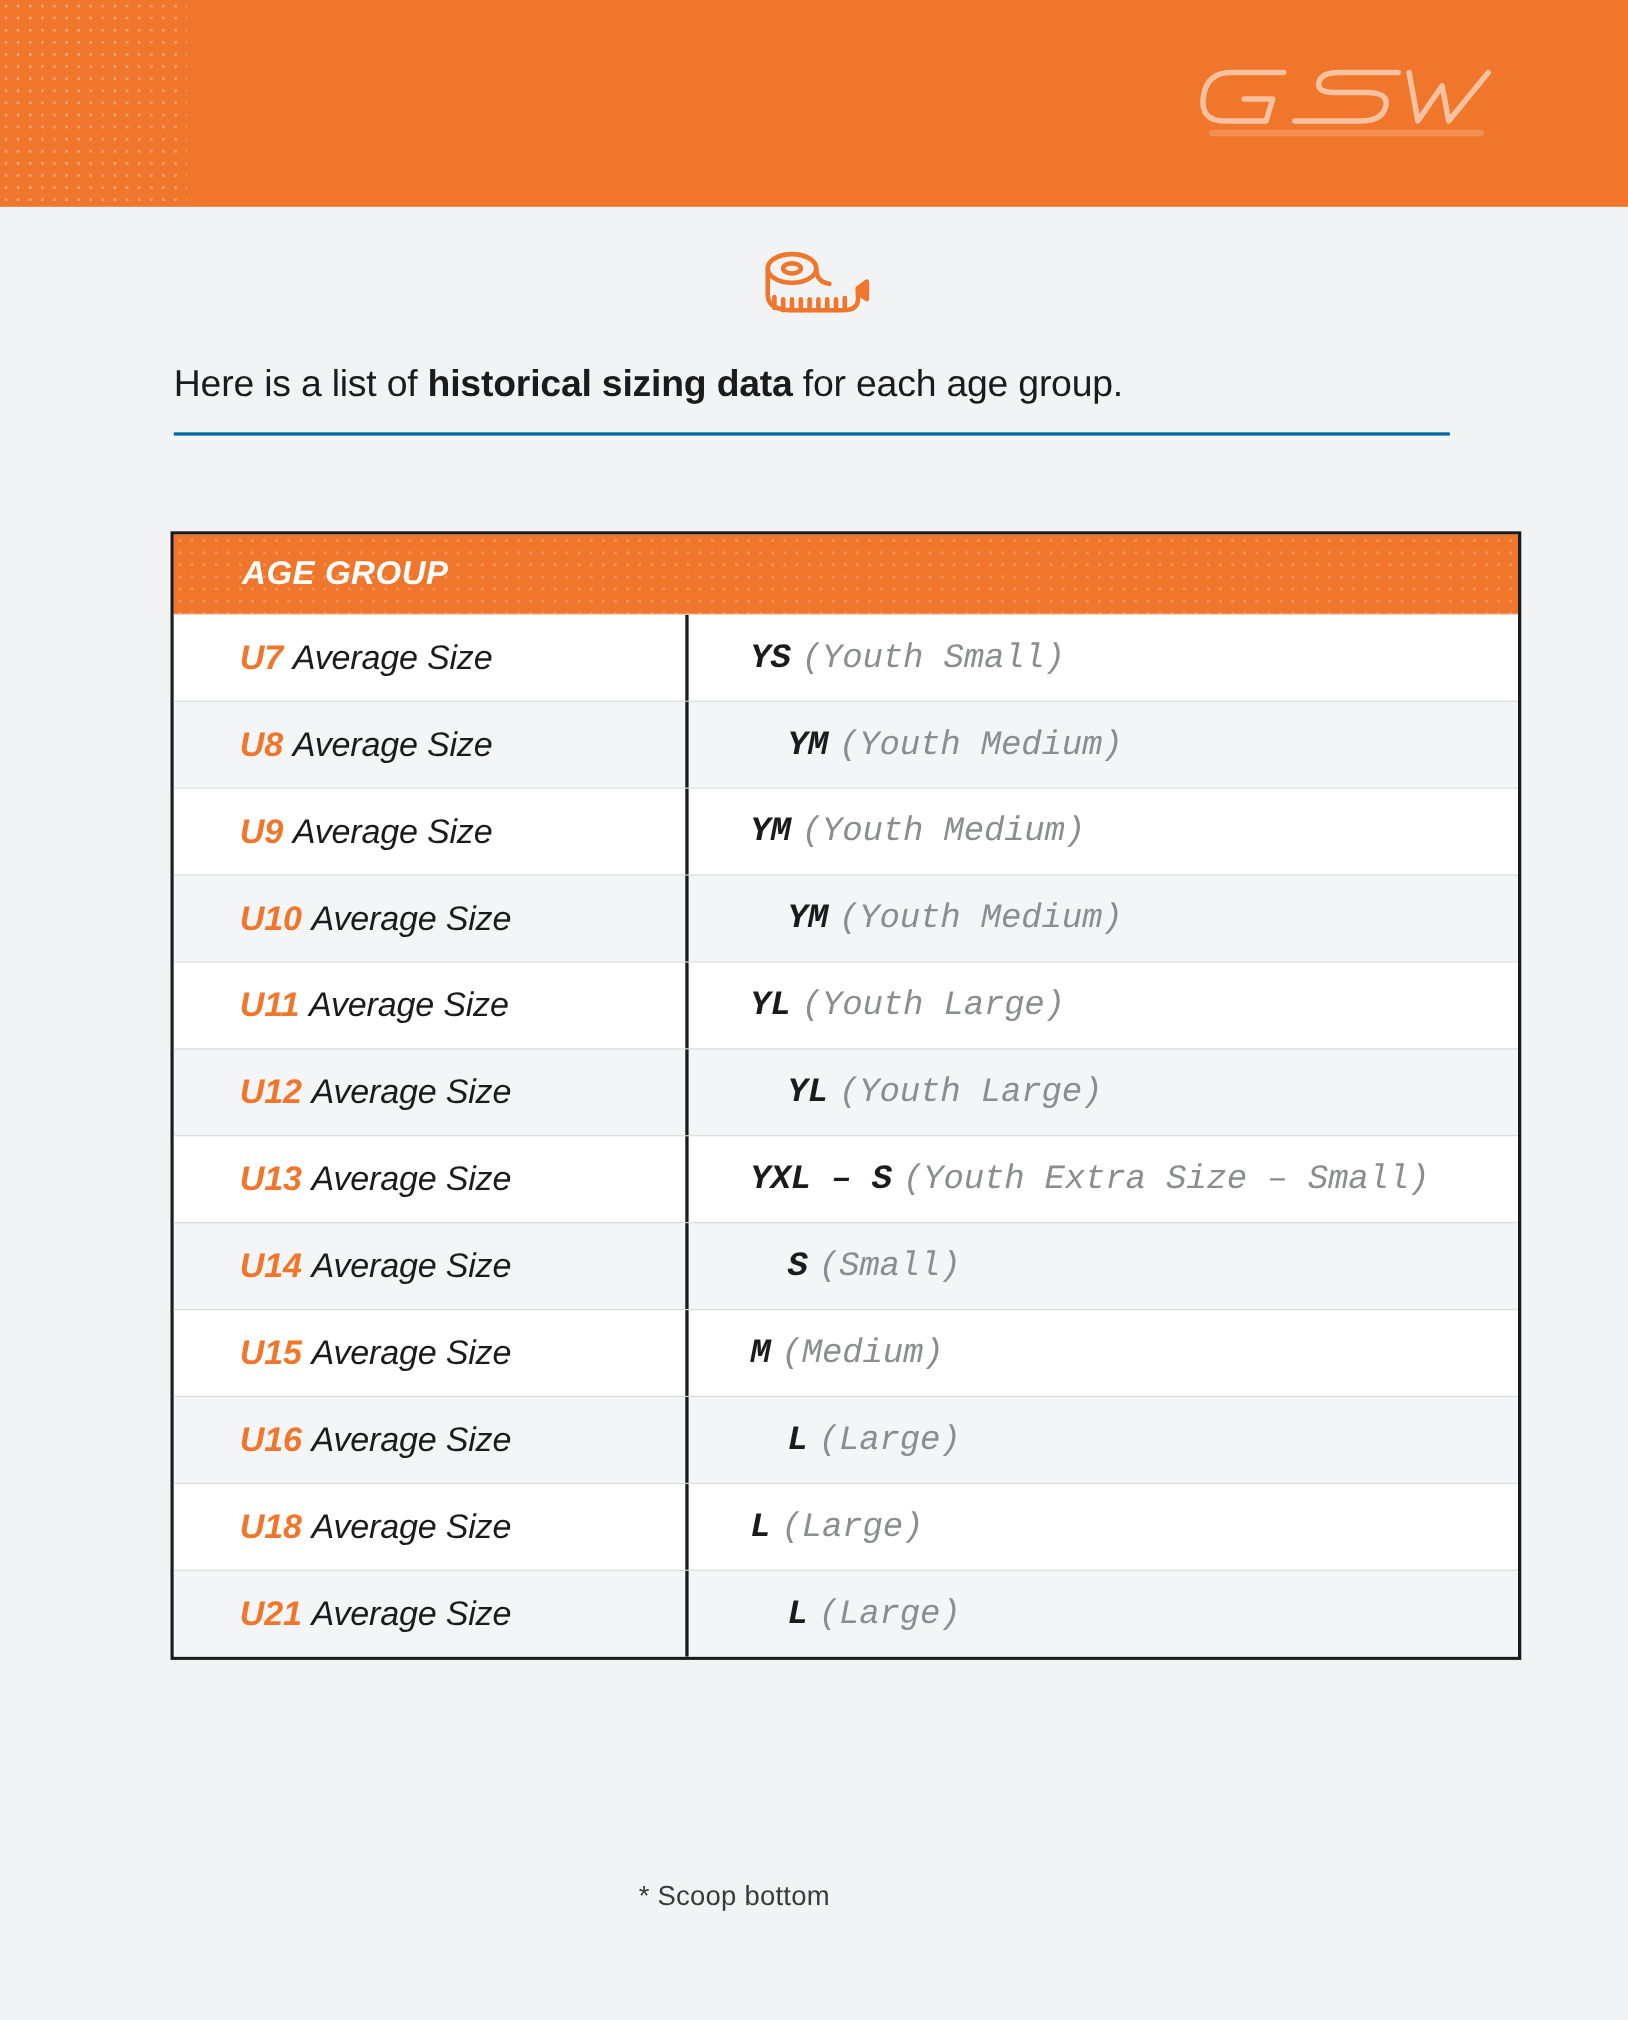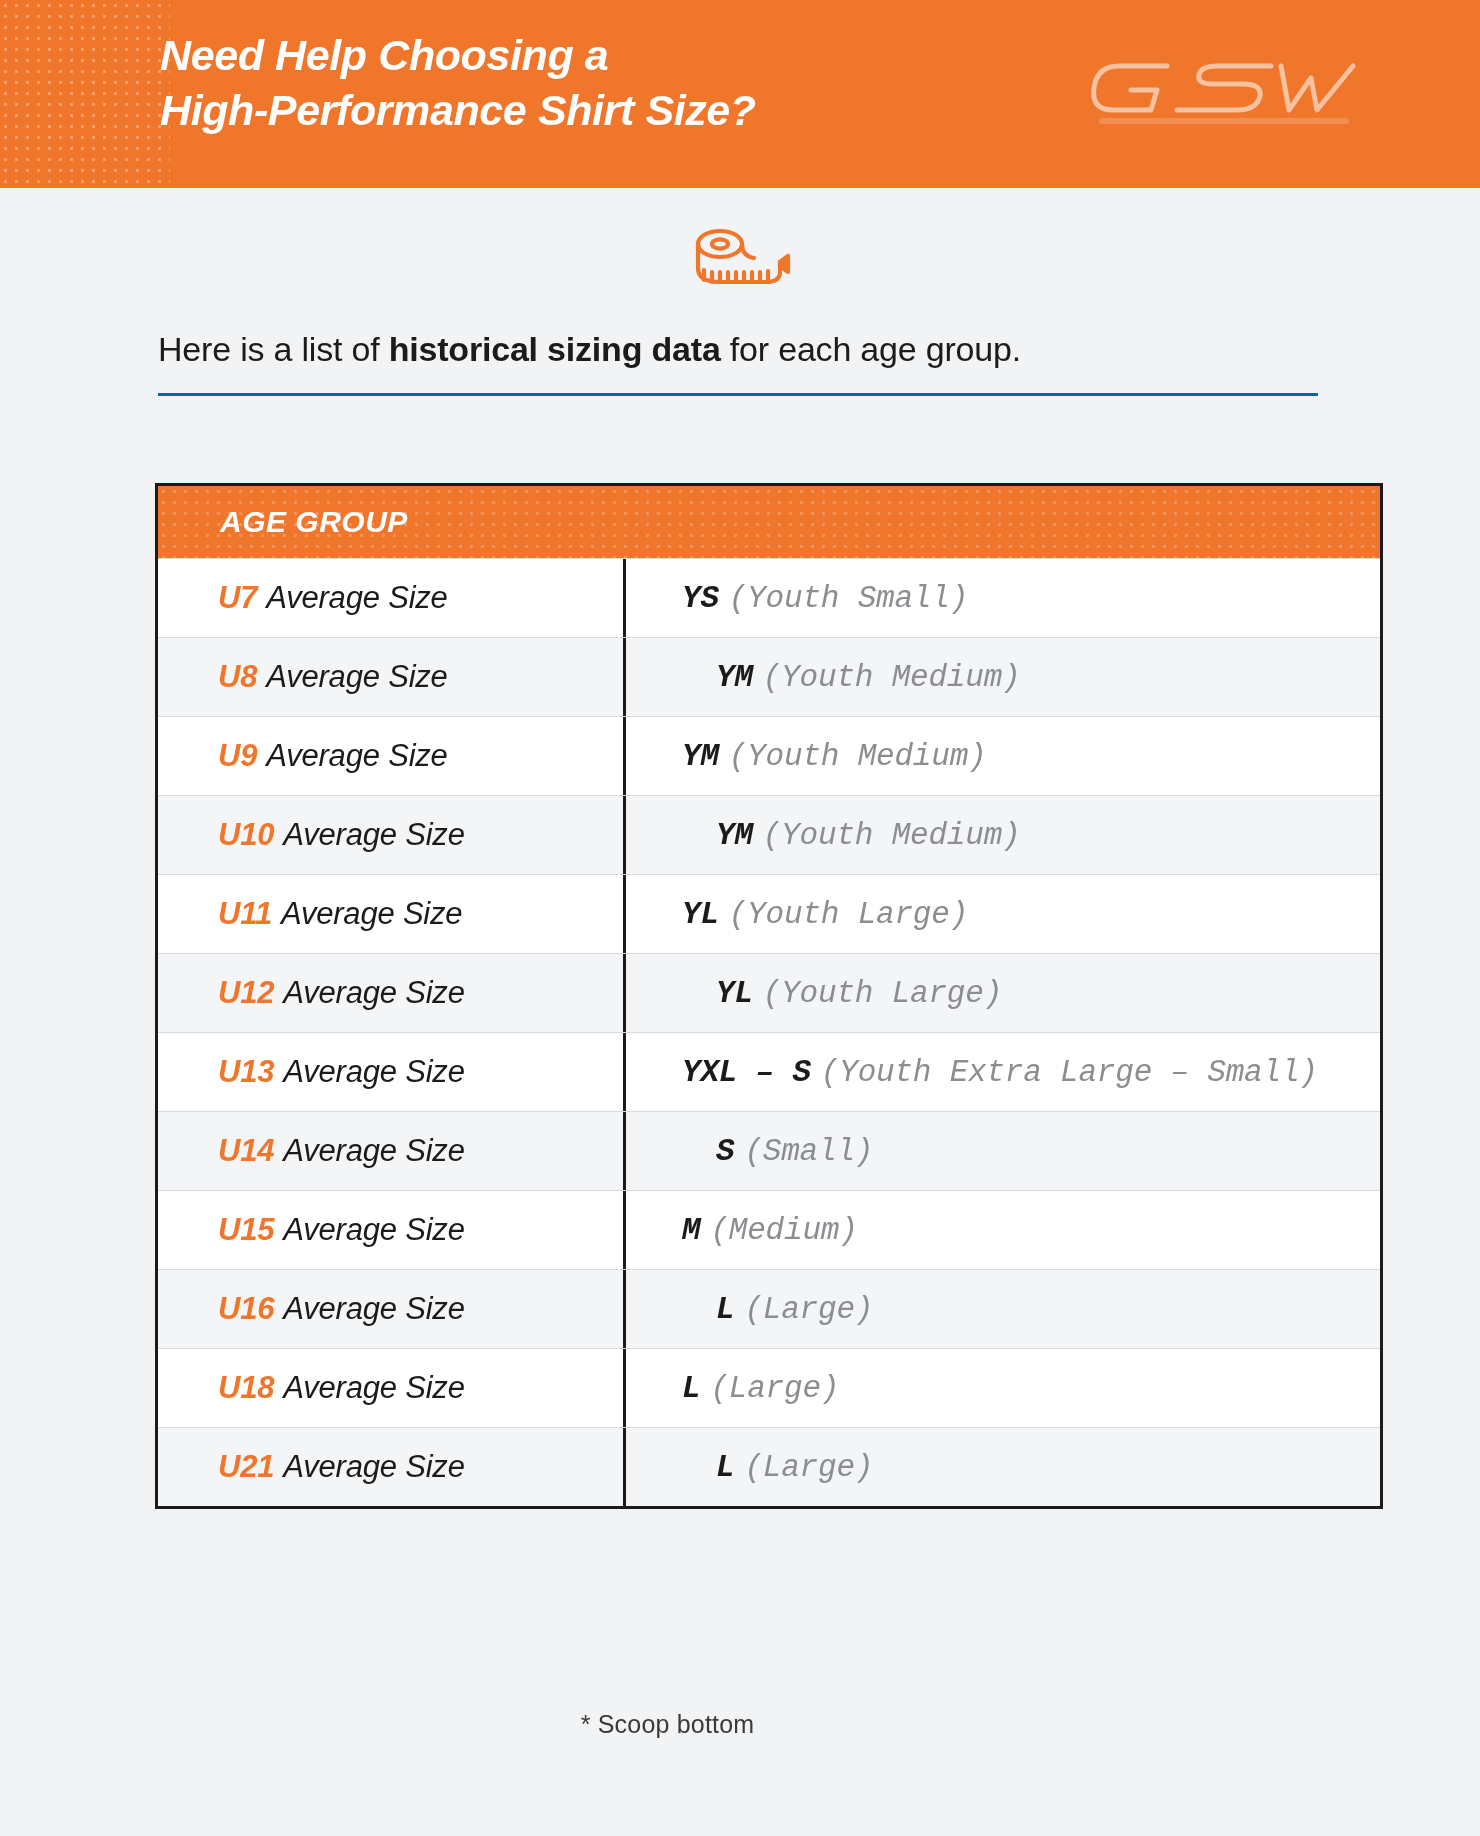--- a/index.html
+++ b/index.html
@@ -174,22 +174,20 @@
     font-size: 25px;
     color: #3a3a3a;
     letter-spacing: 0.2px;
   }
 </style>
 </head>
 <body>
 
 <div class="header">
   <div class="header-dots"></div>
-  <div class="header-title">Need Help Choosing a
-High-Performance Shirt Size?</div>
   <div class="logo">
     <svg width="300" height="86" viewBox="0 0 300 86" xmlns="http://www.w3.org/2000/svg" aria-hidden="true">
       <g fill="none" stroke="#ffffff" stroke-opacity="0.55" stroke-width="5" stroke-linejoin="round" stroke-linecap="round">
         <path d="M82 18 L34 18 Q12 18 9 40 Q6 62 28 62 L66 62 L72 42 L46 42"></path>
         <path d="M92 62 L152 62 Q172 62 175 48 Q177 36 158 36 L128 36 Q112 36 114 27 Q116 18 132 18 L186 18"></path>
         <path d="M196 18 L204 62 L226 30 L232 62 L268 18"></path>
       </g>
       <g fill="#ffffff" fill-opacity="0.18">
         <rect x="14" y="70" width="250" height="6" rx="3"></rect>
       </g>
@@ -286,21 +284,21 @@
     </div>
   </div>
 
   <div class="row plain">
     <div class="cell-age">
       <span class="u">U13</span>
       <span>Average Size</span>
     </div>
     <div class="cell-size">
       <span class="abbr">YXL – S</span>
-      <span class="full">(Youth Extra Large – Small)</span>
+      <span class="full">(Youth Extra Size – Small)</span>
     </div>
   </div>
 
   <div class="row alt">
     <div class="cell-age">
       <span class="u">U14</span>
       <span>Average Size</span>
     </div>
     <div class="cell-size">
       <span class="abbr">S</span>

